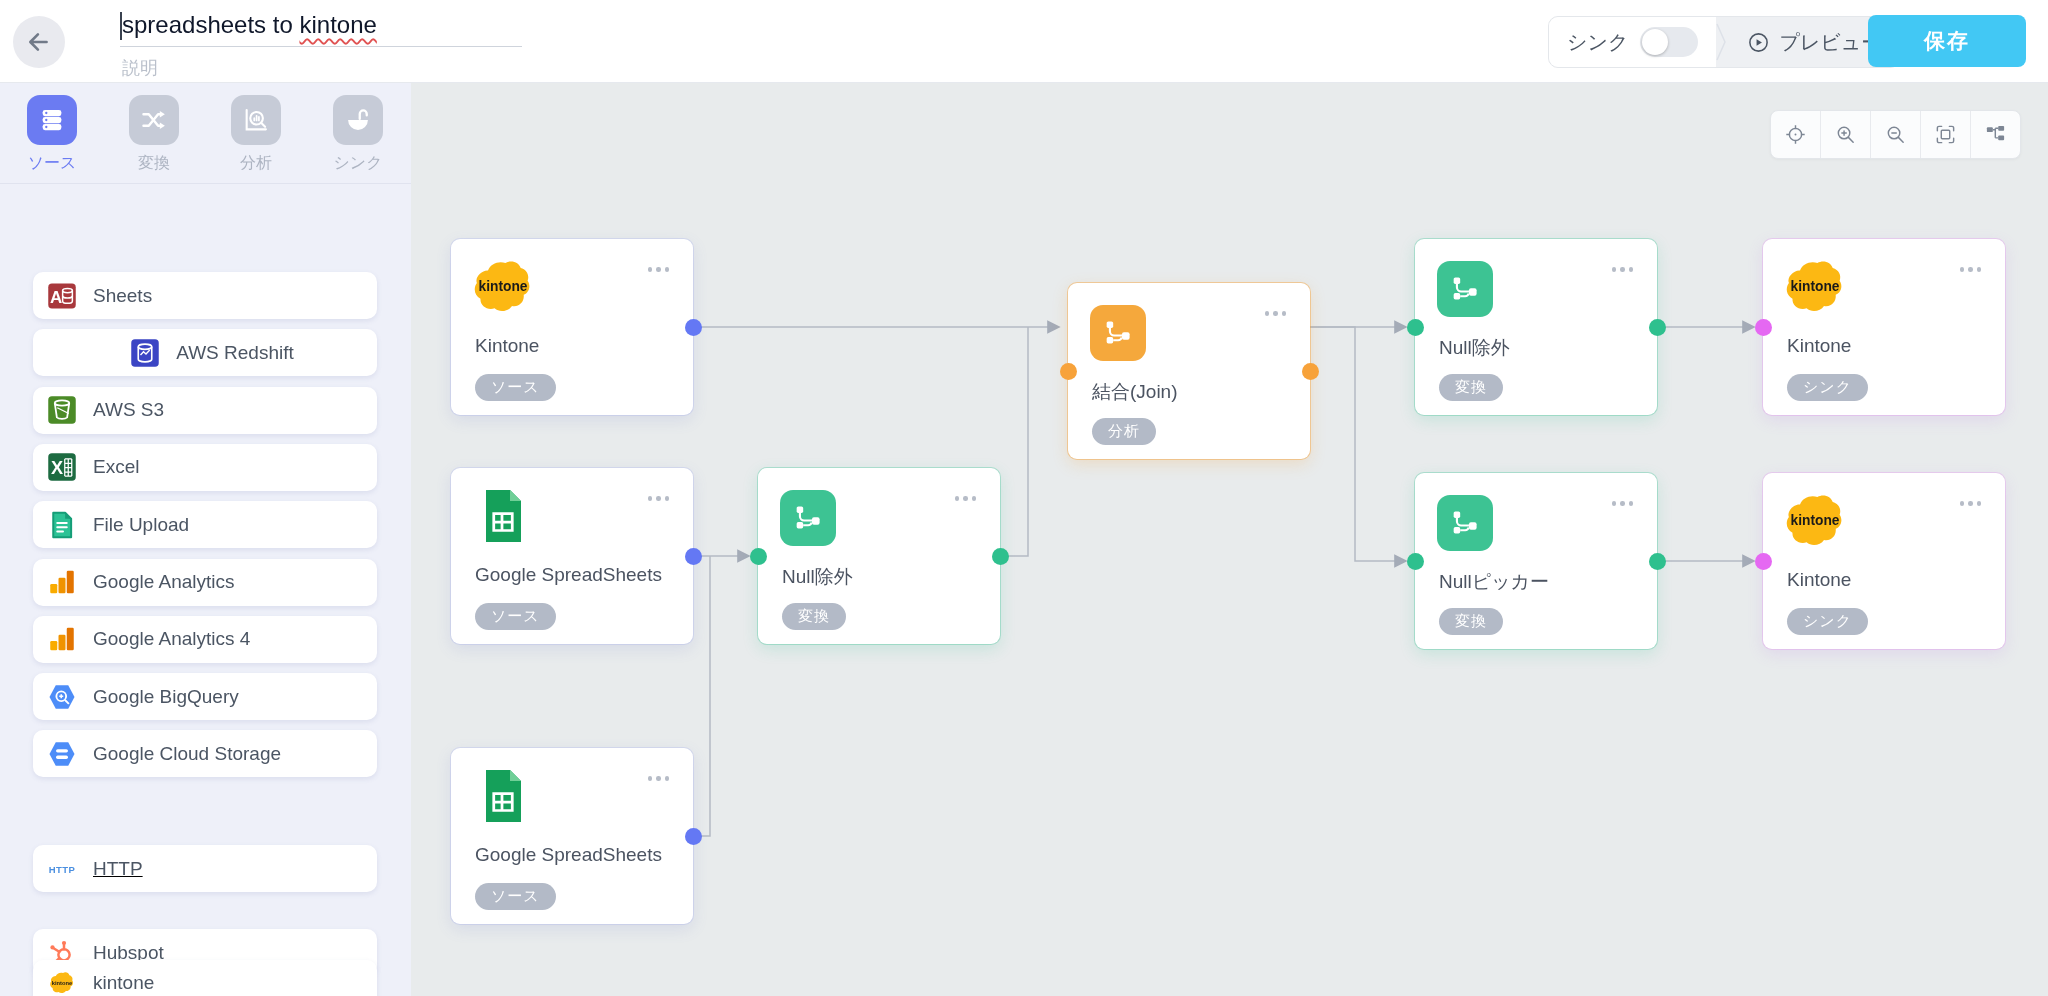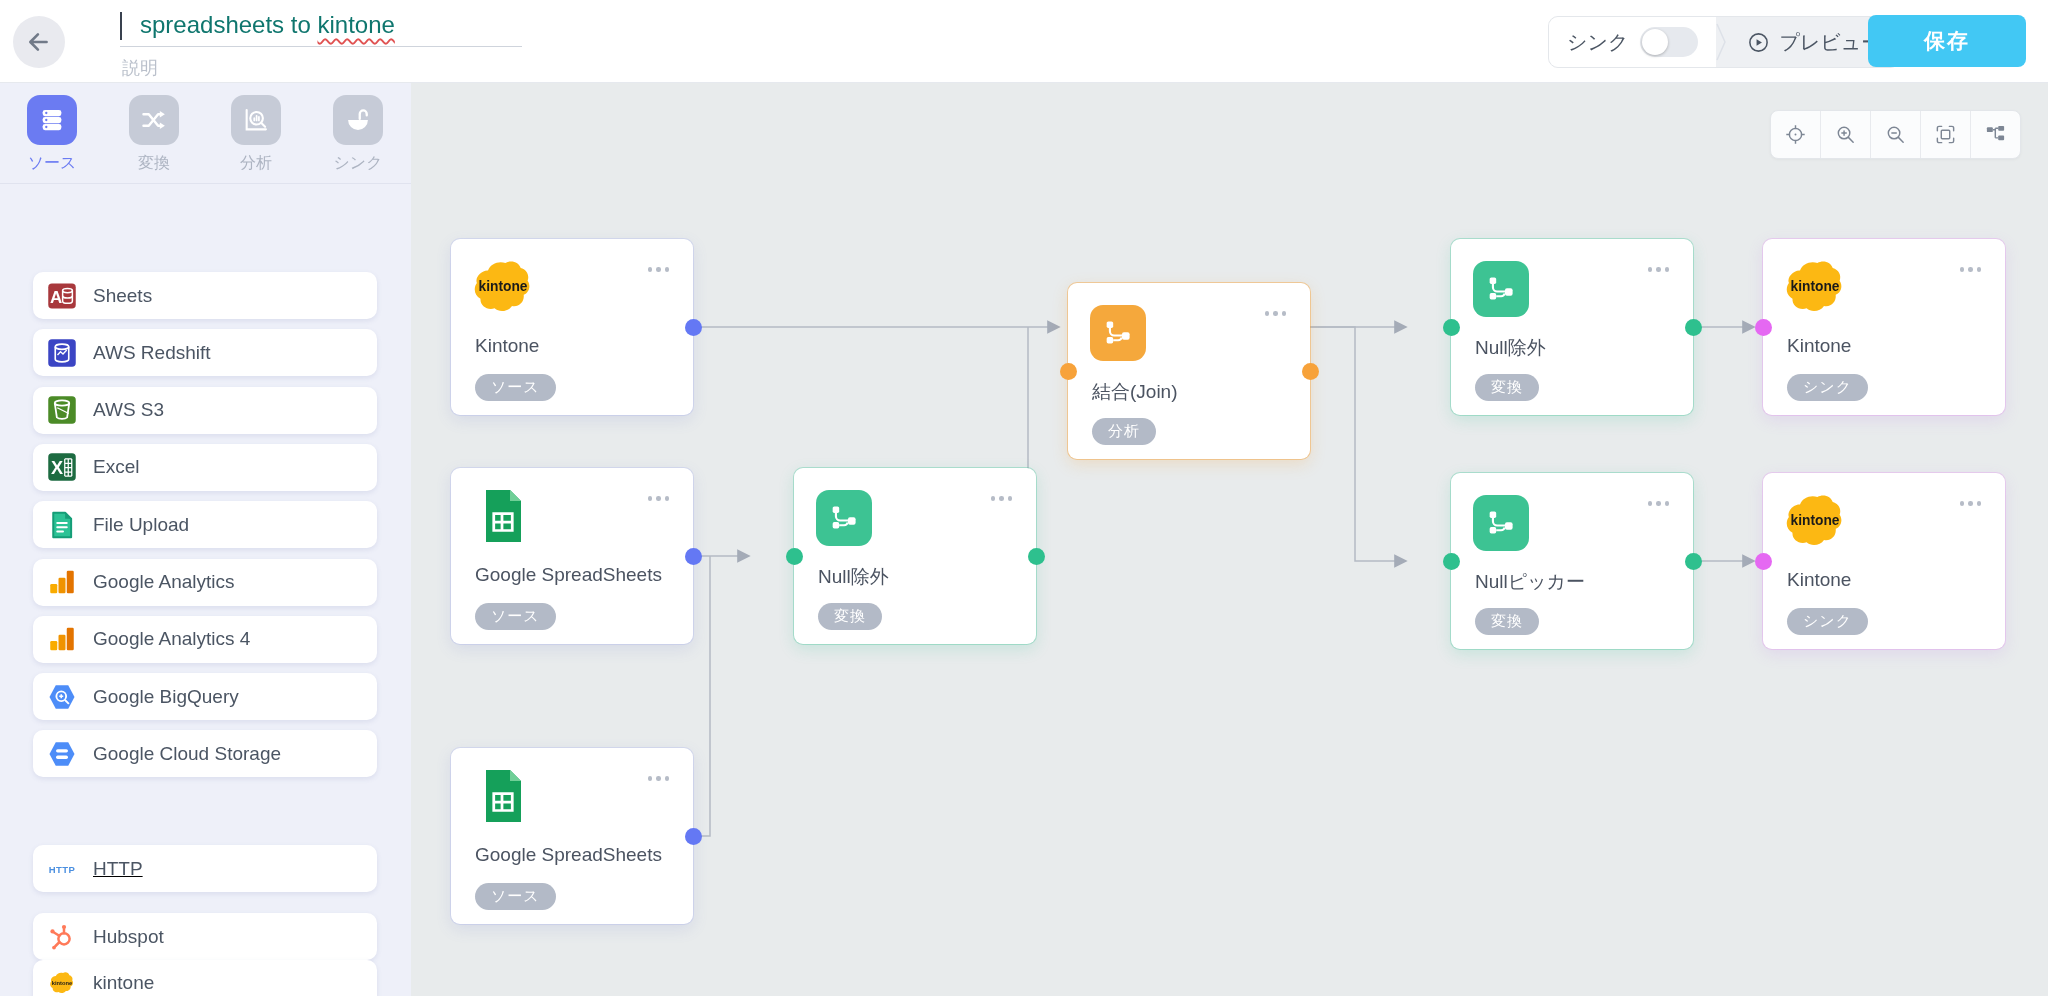--- a/index.html
+++ b/index.html
@@ -2,21 +2,21 @@
 <html><head>
 <meta charset="utf-8">
 <style>
   html,body{margin:0;padding:0;background:#e8ebec;font-family:"Liberation Sans","DejaVu Sans",sans-serif;}
   .page{position:relative;width:2048px;height:996px;overflow:hidden;background:#e8ebec;}
 
   
   header{position:absolute;left:0;top:0;width:2048px;height:82px;background:#fff;box-shadow:0 1px 0 #e6e9ee;z-index:30;}
   .back-btn{position:absolute;left:13px;top:16px;width:52px;height:52px;border-radius:50%;background:#e9eaef;border:none;display:flex;align-items:center;justify-content:center;color:#717a88;cursor:pointer;}
   .titlebox{position:absolute;left:120px;top:9px;width:402px;}
-  .title-input{position:relative;font-size:24px;color:#0f766e;border-bottom:1px solid #cfd4dc;padding:2px 0 7px 20px;white-space:nowrap;}
+  .title-input{position:relative;font-size:24px;color:#0f172a;border-bottom:1px solid #cfd4dc;padding:2px 0 7px 2px;white-space:nowrap;}
   .caret{position:absolute;left:0;top:3px;width:2px;height:28px;background:#39414f;animation:blink 1.1s steps(1) infinite;}
   @keyframes blink{50%{opacity:0;}}
   .typo{text-decoration:underline;text-decoration-style:wavy;text-decoration-color:#e05252;text-decoration-thickness:1.5px;text-underline-offset:5px;}
   .desc{margin-top:9px;font-size:18px;color:#bac0cb;padding-left:2px;}
   .hicon{position:absolute;top:22px;width:40px;height:40px;border:none;background:transparent;color:#8a93a3;padding:0;cursor:pointer;}
   #btn-import{left:1300px;} #btn-export{left:1390px;} #btn-settings{left:1481px;}
   .hgroup{position:absolute;left:1548px;top:16px;height:50px;display:flex;align-items:stretch;border:1px solid #e4e7eb;border-radius:10px;overflow:hidden;background:#eef0f3;}
   .seg{display:flex;align-items:center;gap:12px;padding:0 18px;font-size:20px;color:#4b5563;}
   .seg-sync{background:#fff;}
   .seg-preview{background:#eef0f3;cursor:pointer;gap:9px;}
@@ -40,21 +40,21 @@
   .conn-ic{width:34px;height:30px;margin-left:12px;display:flex;align-items:center;justify-content:center;}
   .conn-ic svg{width:30px;height:30px;}
   .conn-ic svg.wide{width:34px;}
   .conn-label{margin-left:14px;font-size:19px;color:#4b5563;font-weight:500;white-space:nowrap;}
 
   
   .canvas{position:absolute;left:411px;top:82px;width:1637px;height:914px;background:#e8ebec;}
   #edges{position:absolute;left:0;top:0;z-index:1;}
   .node{position:absolute;width:242px;height:176px;background:#fff;border-radius:9px;z-index:2;}
   .node.source{box-shadow:0 0 0 1px rgba(120,132,245,.16),0 5px 16px rgba(100,115,200,.14);}
-  .node.transform{box-shadow:0 0 0 1px rgba(46,192,142,.30),0 5px 16px rgba(46,192,142,.18);margin-left:36px;}
+  .node.transform{box-shadow:0 0 0 1px rgba(46,192,142,.30),0 5px 16px rgba(46,192,142,.18);}
   .node.analysis{box-shadow:0 0 0 1px rgba(247,162,58,.45),0 5px 16px rgba(247,162,58,.22);}
   .node.sink{box-shadow:0 0 0 1px rgba(229,104,242,.22),0 5px 16px rgba(180,110,230,.16);}
   .node-ic{position:absolute;left:22px;top:22px;width:56px;height:56px;border-radius:13px;display:flex;align-items:center;justify-content:center;}
   .node-ic.plain{background:transparent;width:72px;height:60px;left:16px;top:18px;}
   .node-ic.green{background:#3dc393;} .node-ic.orange{background:#f5a83c;}
   .node-ic svg{width:34px;height:34px;}
   .node-ic.plain svg{width:72px;height:60px;}
   .node-title{position:absolute;left:24px;top:96px;font-size:19px;color:#4b5361;font-weight:500;white-space:nowrap;}
   .node-badge{position:absolute;left:24px;top:135px;background:#b3bac7;color:#fff;font-size:15px;letter-spacing:1px;padding:4px 16px;border-radius:14px;}
   .node-menu{position:absolute;right:20px;top:24px;display:flex;gap:4px;cursor:pointer;padding:4px;}
@@ -161,21 +161,21 @@
               <text x="7.3" y="17.6" font-size="13.5" font-weight="bold" fill="#fff" text-anchor="middle" font-family="sans-serif">A</text>
               <g stroke="#fff" stroke-width="1.2" fill="none">
                 <ellipse cx="16.4" cy="7.6" rx="3.9" ry="1.7"></ellipse>
                 <path d="M12.5,7.6 v8.6 a3.9,1.7 0 0 0 7.8,0 v-8.6"></path>
                 <path d="M12.5,11.9 a3.9,1.7 0 0 0 7.8,0"></path>
               </g>
             </svg>
           </span>
           <span class="conn-label">Sheets</span>
         </div>
-        <div class="conn-item" style="top: 146.3px;">
+        <div class="conn-item" style="top: 146.3px; justify-content: center;">
           <span class="conn-ic">
             <svg viewBox="0 0 24 24">
               <rect x="1" y="1" width="22" height="22" rx="3" fill="#3b45c4"></rect>
               <g stroke="#fff" stroke-width="1.3" fill="none">
                 <ellipse cx="12" cy="7" rx="5.4" ry="2.1"></ellipse>
                 <path d="M6.6,7 v10 a5.4,2.1 0 0 0 10.8,0 v-10"></path>
                 <path d="M8.4,13.6 l2.4,-2.6 2,1.8 3,-3.2" stroke-width="1.1"></path>
               </g>
             </svg>
           </span>
@@ -264,21 +264,21 @@
           <span class="conn-label">Google Cloud Storage</span>
         </div>
         <div class="conn-item" style="top: 662px; text-decoration: underline;">
           <span class="conn-ic">
             <svg viewBox="0 0 34 24" class="wide">
               <text x="17" y="16.3" font-size="9.5" font-weight="bold" fill="#4a8fe0" text-anchor="middle" font-family="sans-serif" letter-spacing="0.4">HTTP</text>
             </svg>
           </span>
           <span class="conn-label">HTTP</span>
         </div>
-        <div class="conn-item" style="top: 730px; text-align: right;">
+        <div class="conn-item" style="top: 746px; text-align: right;">
           <span class="conn-ic">
             <svg viewBox="0 0 24 24">
               <g stroke="#ff7a59" stroke-width="2" fill="none" stroke-linecap="round">
                 <circle cx="13.6" cy="13.4" r="4.5"></circle>
                 <path d="M13.6,8.9 v-3.4"></path>
                 <path d="M9.8,16.2 l-3.2,3.2"></path>
                 <path d="M9.8,11 l-4.2,-2.6"></path>
               </g>
               <circle cx="13.6" cy="4" r="1.7" fill="#ff7a59"></circle>
               <circle cx="4.4" cy="7.5" r="1.7" fill="#ff7a59"></circle>

